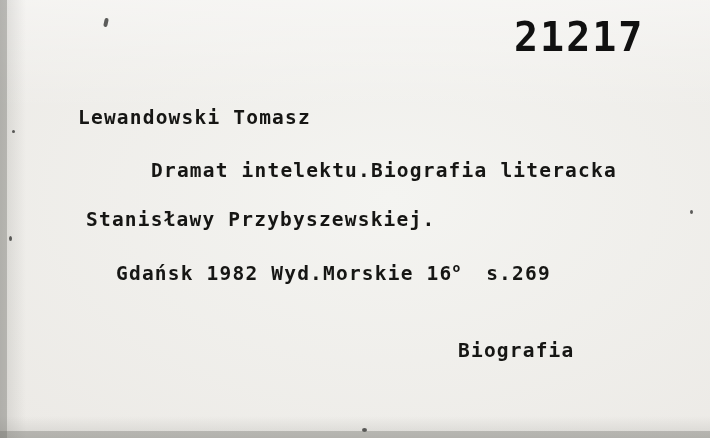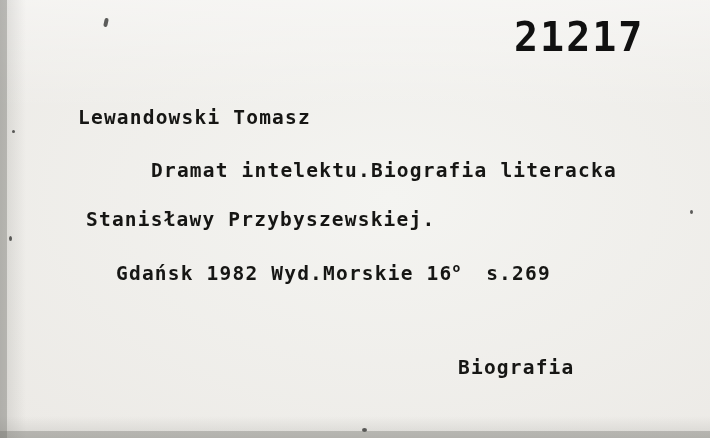--- a/index.html
+++ b/index.html
@@ -47,21 +47,21 @@
     font-size: 19.5px;
     letter-spacing: 1.2px;
     white-space: pre;
     font-weight: 700;
     color: #161614;
   }
   .l-author  { left: 78px;  top: 106px; }
   .l-title1  { left: 118px; top: 159px; margin-left: 33px; }
   .l-title2  { left: 86px;  top: 208px; }
   .l-imprint { left: 116px; top: 260px; }
-  .l-subject { left: 458px; top: 356px; }
+  .l-subject { left: 458px; top: 339px; }
   .sup {
     font-size: 13px;
     vertical-align: super;
     letter-spacing: 0;
   }
   
   .edge-mark {
     position: absolute;
     background: #6f6f6a;
     opacity: 0.35;

